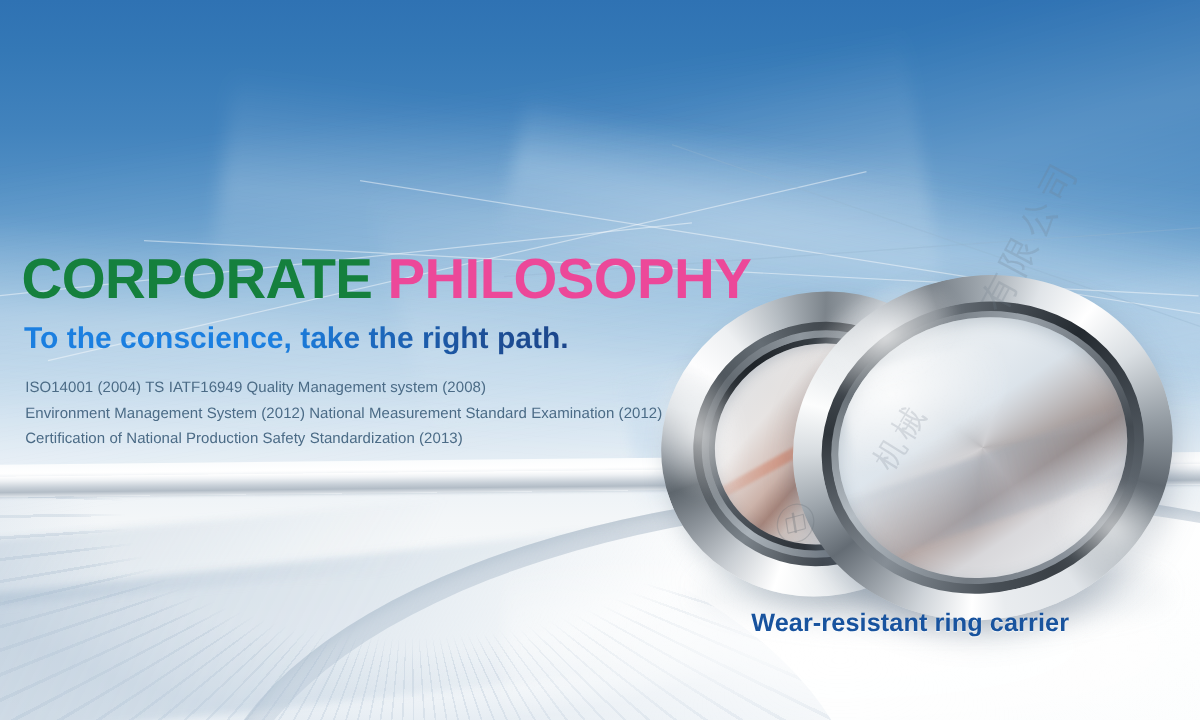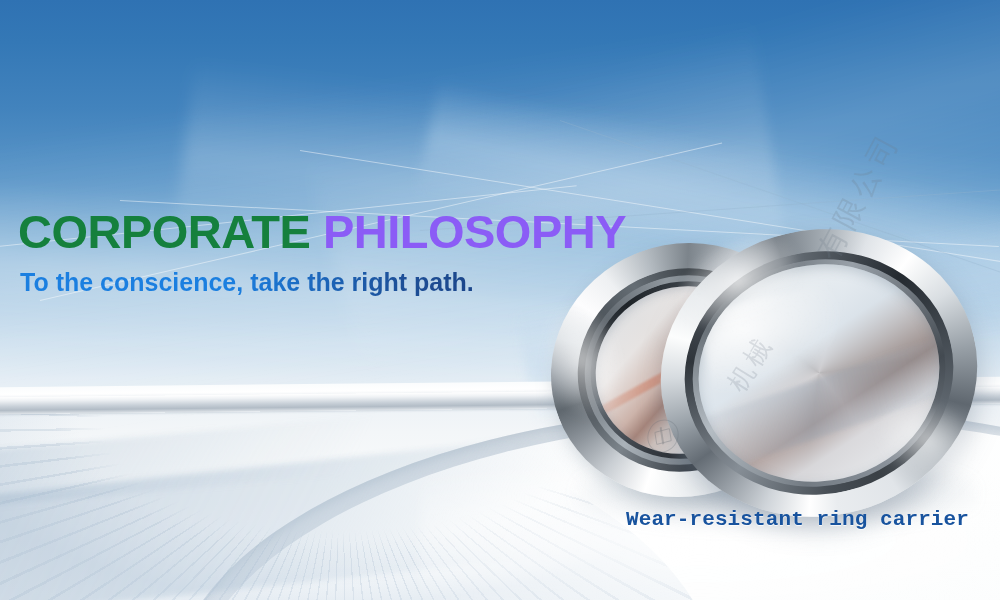--- a/index.html
+++ b/index.html
@@ -501,21 +501,21 @@
   .headline {
     margin: 0;
     font-family: "Liberation Sans", sans-serif;
     font-weight: bold;
     font-size: 47px;
     line-height: 1.0;
     letter-spacing: -0.5px;
     white-space: nowrap;
   }
   .headline .w1 { color: #15803d; }
-  .headline .w2 { color: #8b5cf6; }
+  .headline .w2 { color: #ec4899; }
 
   .subhead {
     margin: 14px 0 12px 2px;
     font-family: "Liberation Sans", sans-serif;
     font-weight: bold;
     font-size: 25px;
     line-height: 1.1;
     white-space: nowrap;
     background: linear-gradient(to right, #1b7fe0 0%, #1b7fe0 34%, #1d4f97 62%, #17306e 100%);
     -webkit-background-clip: text;
@@ -533,21 +533,21 @@
     line-height: 21px;
     color: #4b6b86;
     white-space: nowrap;
     letter-spacing: 0.05px;
   }
 
   
   .caption {
     position: absolute;
     left: 626px; top: 508px;
-    font-family: Liberation Mono, monospace;
+    font-family: Liberation Sans, sans-serif;
     font-weight: bold;
     font-size: 21px;
     color: #18539e;
     letter-spacing: 0.1px;
     white-space: nowrap;
     text-shadow: 0 1px 1px rgba(255,255,255,0.85);
   }
 </style>
 </head>
 <body>
@@ -612,17 +612,22 @@
   </div>
 
   <div class="copy">
 
     <h1 class="headline">
       <span class="w1">CORPORATE</span><span> </span><span class="w2">PHILOSOPHY</span>
     </h1>
 
     <div class="subhead">To the conscience, take the right path.</div>
 
+    <div class="certs">
+      <div class="cert-line">ISO14001 (2004)  TS IATF16949 Quality Management system (2008)</div>
+      <div class="cert-line">Environment Management System (2012)    National Measurement Standard Examination (2012)</div>
+      <div class="cert-line">Certification of National Production Safety Standardization (2013)</div>
+    </div>
   </div>
 
   <div class="caption">Wear-resistant ring carrier</div>
 
 </div>
 
 </body></html>

